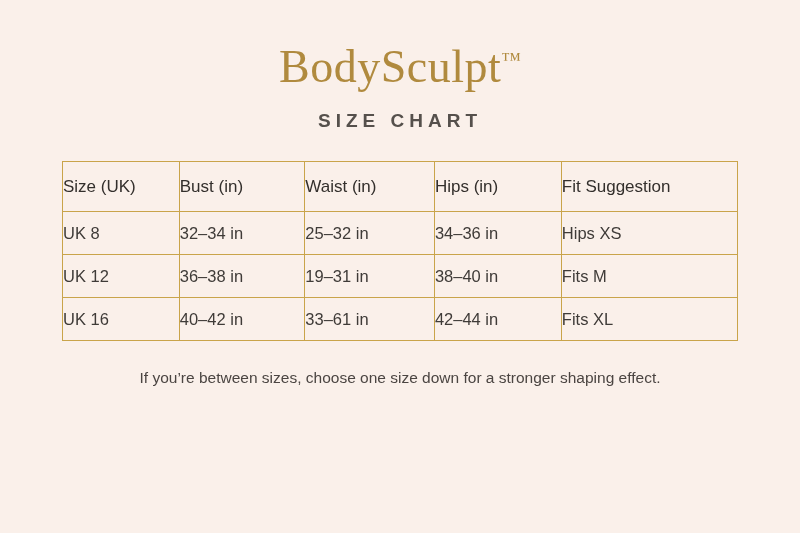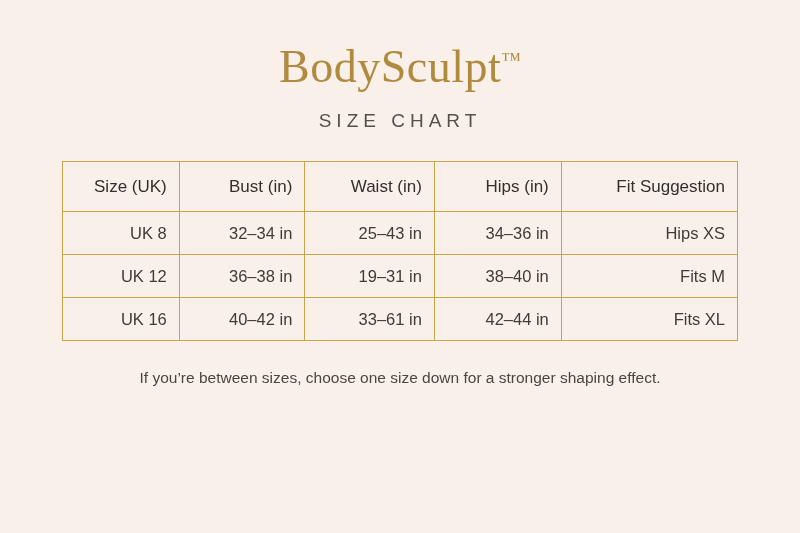--- a/index.html
+++ b/index.html
@@ -35,42 +35,42 @@
     font-size: 20px;
     vertical-align: super;
     letter-spacing: 0;
   }
   .subtitle {
     margin-top: 20px;
     font-family: "Liberation Sans", sans-serif;
     font-size: 19px;
     letter-spacing: 5px;
     color: #55504c;
-    font-weight: 400;
+    font-weight: 700;
   }
   .table-wrap {
     margin-top: 29px;
     width: 676px;
   }
   table.size-chart {
     width: 100%;
     border-collapse: collapse;
     table-layout: fixed;
     background: transparent;
   }
   table.size-chart th,
   table.size-chart td {
     border: 1px solid #c9a44a;
-    text-align: right;
+    text-align: left;
     color: #3f3b38;
     font-size: 16.5px;
     font-family: "Liberation Sans", sans-serif;
     font-weight: 400;
     height: 43px;
-    padding: 0 12px;
+    padding: 0 0;
     box-sizing: border-box;
   }
   table.size-chart thead th {
     height: 50px;
     font-weight: 400;
     font-size: 17px;
     color: #332f2c;
   }
   table.size-chart col.c0 { width: 17.3%; }
   table.size-chart col.c1 { width: 18.6%; }
@@ -110,21 +110,21 @@
           <th>Bust (in)</th>
           <th>Waist (in)</th>
           <th>Hips (in)</th>
           <th>Fit Suggestion</th>
         </tr>
       </thead>
       <tbody>
         <tr>
           <td>UK 8</td>
           <td>32–34 in</td>
-          <td>25–43 in</td>
+          <td>25–32 in</td>
           <td>34–36 in</td>
           <td>Hips XS</td>
         </tr>
         <tr>
           <td>UK 12</td>
           <td>36–38 in</td>
           <td>19–31 in</td>
           <td>38–40 in</td>
           <td>Fits M</td>
         </tr>

